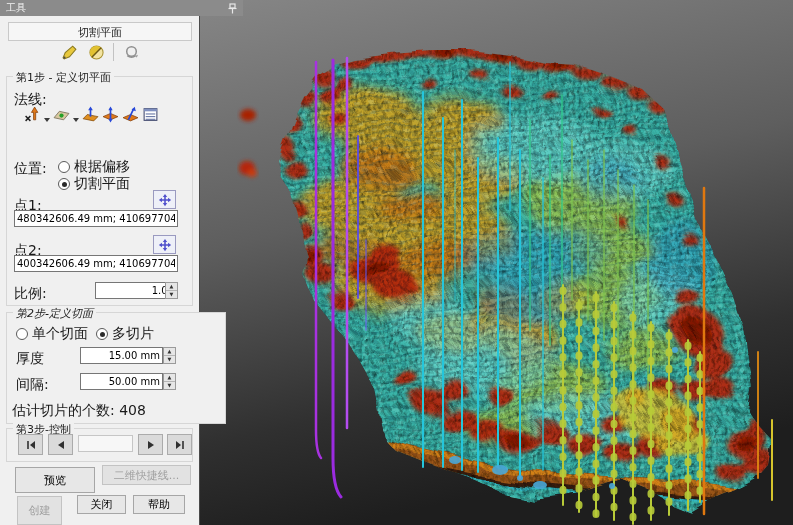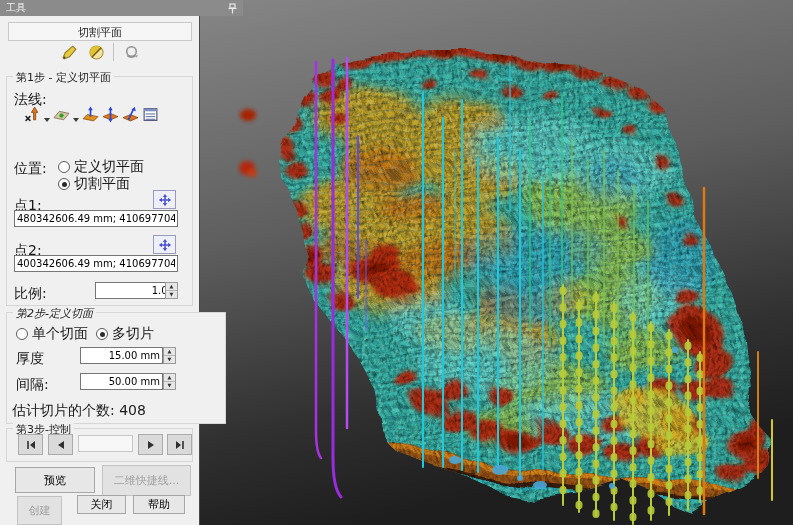--- a/index.html
+++ b/index.html
@@ -399,21 +399,21 @@
           <line x1="3.5" y1="7.5" x2="12.5" y2="7.5" stroke="#6070a0" stroke-width="1"></line>
           <line x1="3.5" y1="10" x2="12.5" y2="10" stroke="#6070a0" stroke-width="1"></line>
           <line x1="3.5" y1="12.5" x2="12.5" y2="12.5" stroke="#6070a0" stroke-width="1"></line>
         </svg>
       </span>
     </div>
 
     <span class="abs lbl" style="left:14px;top:146px;">位置:</span>
     <div class="abs radio" style="left:58px;top:144px;">
       <span class="rdot"></span>
-      <span class="lbl">定义切平面</span>
+      <span class="lbl">根据偏移</span>
     </div>
     <div class="abs radio sel" style="left:58px;top:161px;">
       <span class="rdot"></span>
       <span class="lbl">切割平面</span>
     </div>
 
     <span class="abs lbl" style="left:14px;top:183px;">点1:</span>
     <div class="abs pickbtn" style="left:153px;top:176px;">
       <svg width="14" height="14" viewBox="0 0 16 16">
         <path d="M8 1 L10.5 4.5 L8.9 4.5 L8.9 7.1 L11.5 7.1 L11.5 5.5 L15 8 L11.5 10.5 L11.5 8.9 L8.9 8.9 L8.9 11.5 L10.5 11.5 L8 15 L5.5 11.5 L7.1 11.5 L7.1 8.9 L4.5 8.9 L4.5 10.5 L1 8 L4.5 5.5 L4.5 7.1 L7.1 7.1 L7.1 4.5 L5.5 4.5 Z" fill="#5050cc"></path>
@@ -482,18 +482,18 @@
       </svg>
     </div>
     <div class="abs navbtn" style="left:167px;top:420px;">
       <svg width="10" height="10" viewBox="0 0 10 10">
         <polygon points="1,1 6,5 1,9" fill="#303030"></polygon>
         <line x1="8" y1="1" x2="8" y2="9" stroke="#303030" stroke-width="1.6"></line>
       </svg>
     </div>
 
     <button class="abs btn" style="left:15px;top:453px;width:80px;height:26px;">预览</button>
-    <button class="abs btn dis" style="left:102px;top:451px;width:89px;height:31px;">二维快捷线...</button>
+    <button class="abs btn dis" style="left:102px;top:451px;width:89px;height:20px;">二维快捷线...</button>
     <button class="abs btn dis" style="left:17px;top:482px;width:45px;height:29px;">创建</button>
     <button class="abs btn" style="left:77px;top:481px;width:49px;height:19px;">关闭</button>
     <button class="abs btn" style="left:133px;top:481px;width:52px;height:19px;">帮助</button>
   </div>
 </div>
 
 </body></html>

